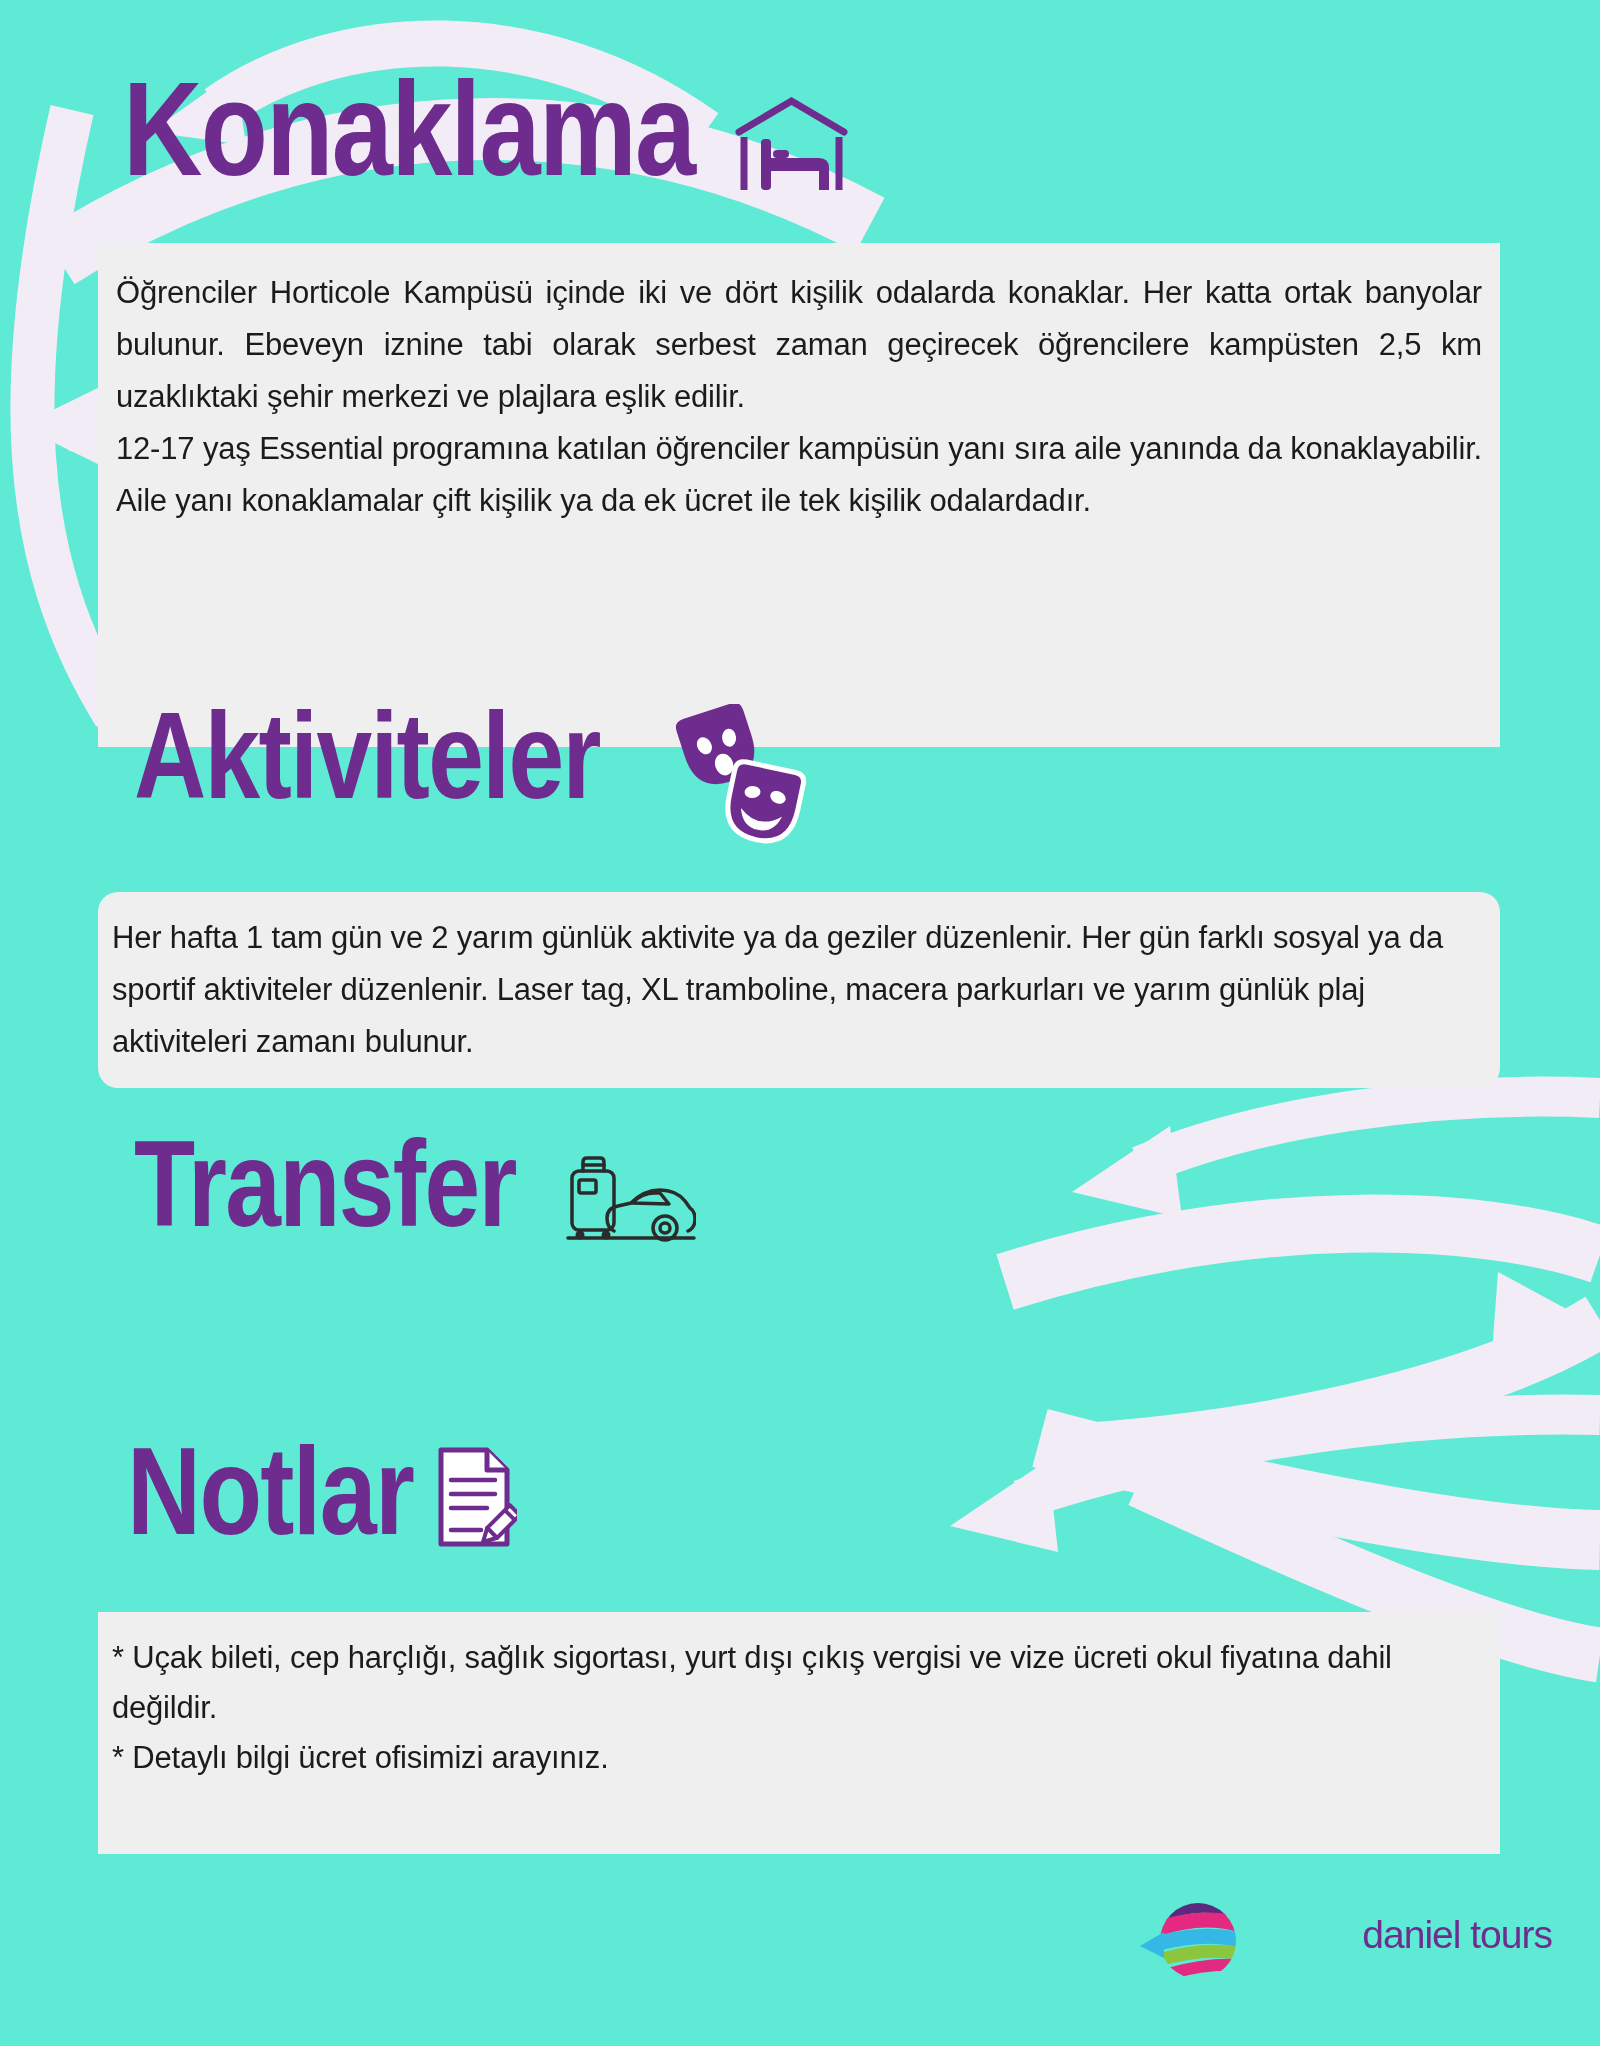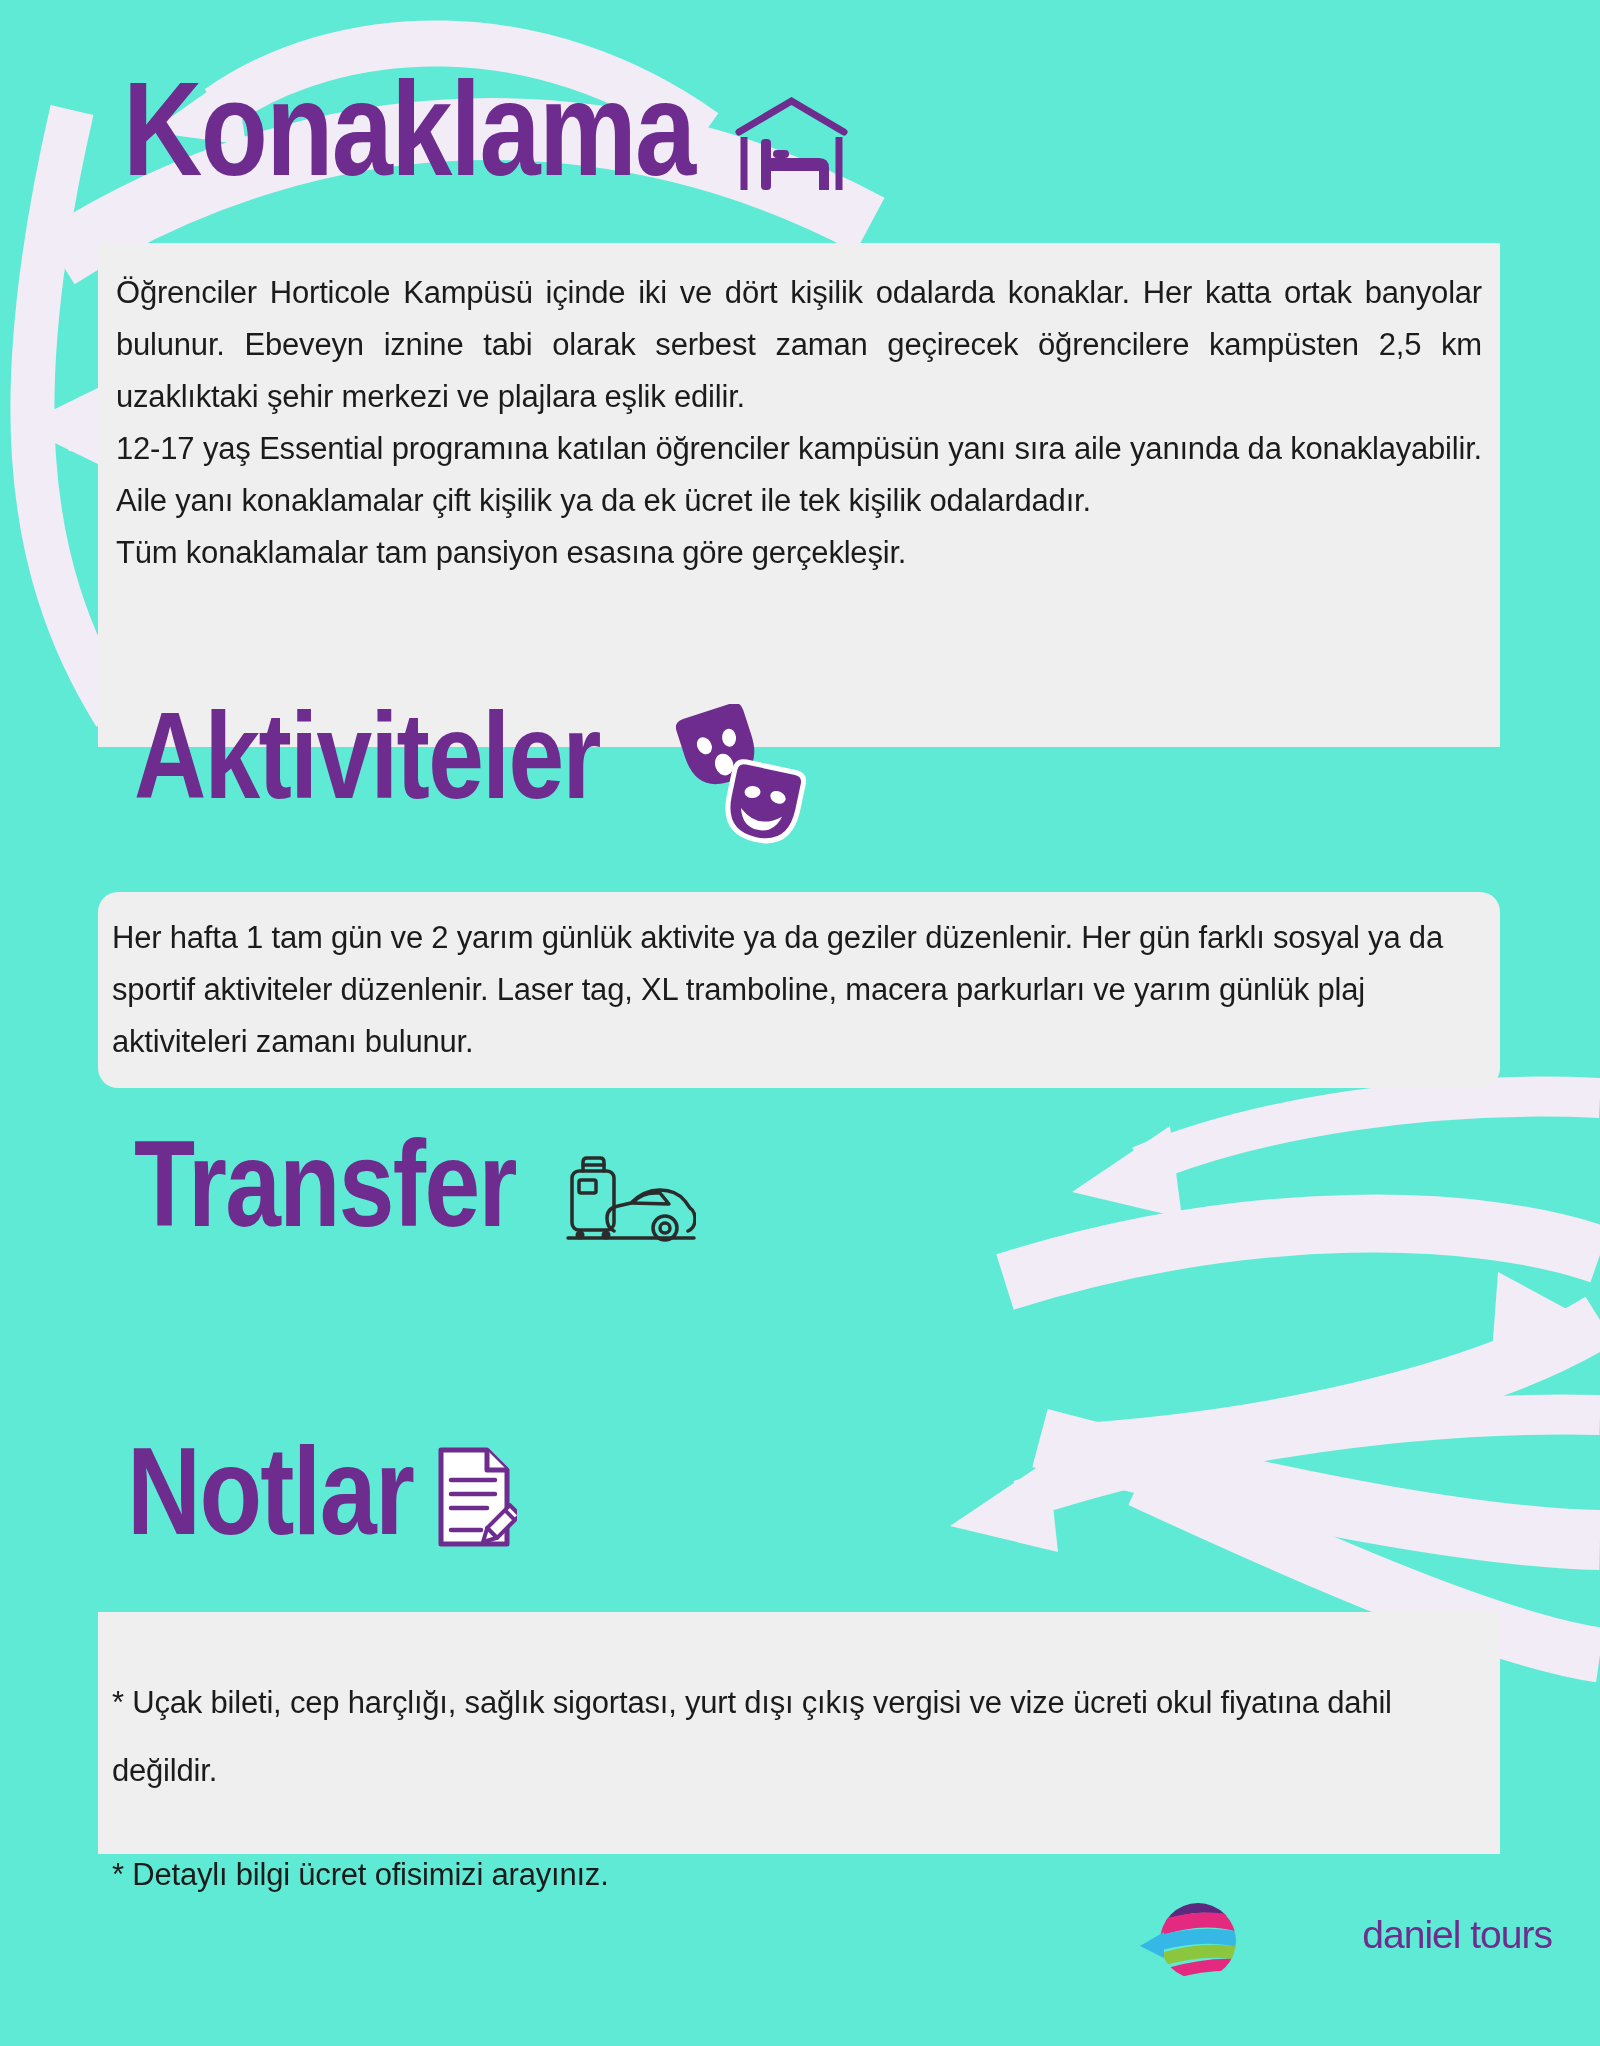--- a/index.html
+++ b/index.html
@@ -23,21 +23,21 @@
   .i-notes{left:437px;top:1446px;}
   .gray-block{
     position:absolute;left:98px;width:1402px;background:#efefef;z-index:1;
     box-sizing:border-box;color:#1b1b1b;
   }
   .gray-block p{margin:0;font-size:31px;line-height:52px;letter-spacing:-0.2px;}
   .b1{top:243px;height:504px;padding:24px 18px;}
   .b2{top:892px;height:196px;padding:20px 14px;border-radius:20px;}
   .b3{top:1288px;height:112px;padding:28px 14px;}
   .b4{top:1612px;height:242px;padding:21px 14px;}
-  .b4 p{line-height:68px;margin-top:36px;}
+  .b4 p{line-height:50px;}
   .just{text-align:justify;}
   .logo{position:absolute;z-index:2;}
   .logo-globe{left:1138px;top:1900px;}
   .logo-text{
     right:48px;top:1905px;text-align:right;color:#6d2e8e;font-weight:normal;
     font-size:39px;line-height:59px;letter-spacing:-1px;
   }
 </style>
 </head>
 <body>
@@ -77,21 +77,20 @@
     <g fill="#6e2d8e">
       <rect x="28" y="44" width="10" height="51" rx="4"></rect>
       <rect x="40" y="55" width="16" height="8" rx="4"></rect>
       <path d="M38 63 h48 q10 0 10 10 v3 H38 Z"></path>
       <rect x="86" y="76" width="10" height="19"></rect>
     </g>
   </svg>
   <div class="gray-block b1">
     <p class="just">Öğrenciler Horticole Kampüsü içinde iki ve dört kişilik odalarda konaklar. Her katta ortak banyolar bulunur. Ebeveyn iznine tabi olarak serbest zaman geçirecek öğrencilere kampüsten 2,5 km uzaklıktaki şehir merkezi ve plajlara eşlik edilir.</p>
     <p class="just">12-17 yaş Essential programına katılan öğrenciler kampüsün yanı sıra aile yanında da konaklayabilir. Aile yanı konaklamalar çift kişilik ya da ek ücret ile tek kişilik odalardadır.</p>
-    <p>Tüm konaklamalar tam pansiyon esasına göre gerçekleşir.</p>
   </div>
 
   <div class="section-title t-aktiviteler">Aktiviteler</div>
   <svg class="sec-icon i-masks" width="134" height="152" viewBox="0 0 134 152" xmlns="http://www.w3.org/2000/svg">
     <g transform="rotate(-18 45 45)">
       <path d="M22 6 h50 q10 0 10 10 v26 q0 38 -35 38 q-35 0 -35 -38 V16 q0 -10 10 -10 Z" fill="#6e2d8e"></path>
       <ellipse cx="34" cy="38" rx="7" ry="9" fill="#ffffff" transform="rotate(-12 34 38)"></ellipse>
       <ellipse cx="60" cy="38" rx="7" ry="9" fill="#ffffff" transform="rotate(12 60 38)"></ellipse>
       <ellipse cx="47" cy="62" rx="9" ry="11" fill="#ffffff"></ellipse>
     </g>

